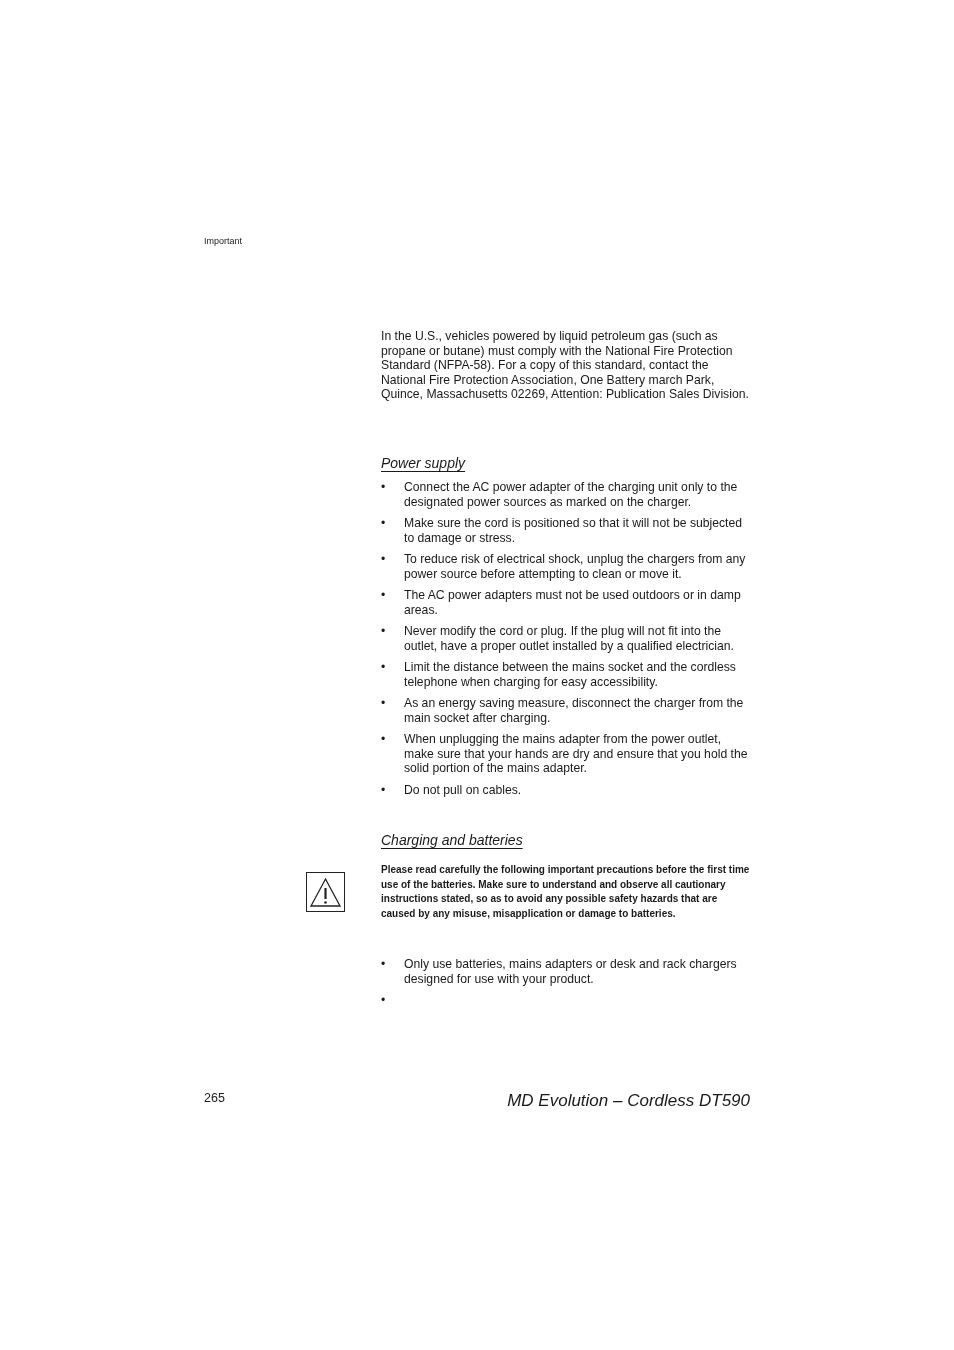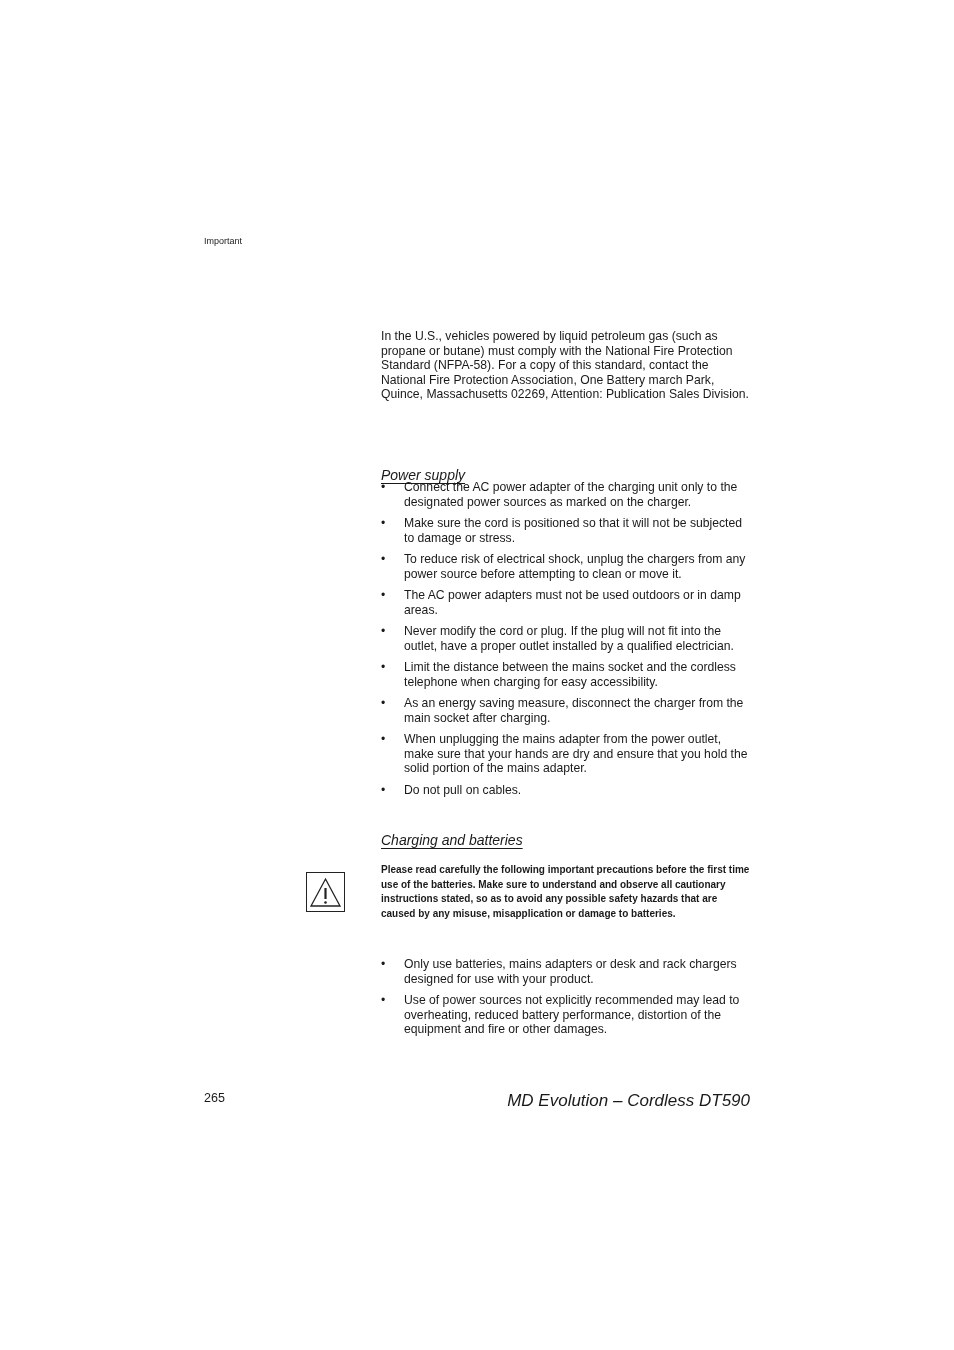--- a/index.html
+++ b/index.html
@@ -1,21 +1,21 @@
 <!DOCTYPE html>
 <html><head>
 <meta charset="utf-8">
 <style>
   html, body { margin: 0; padding: 0; background: #ffffff; }
   body { width: 954px; height: 1350px; position: relative; font-family: "Liberation Sans", sans-serif; color: #1a1a1a; overflow: hidden; }
   .header { position: absolute; left: 204px; top: 236px; font-size: 9px; color: #222; text-align: center; }
   .col { position: absolute; left: 381px; width: 372px; font-size: 12.2px; line-height: 14.5px; }
   .intro { top: 329px; }
   .h { font-style: italic; font-size: 14px; text-decoration: underline; text-underline-offset: 3px; text-decoration-thickness: 1px; margin: 0; font-weight: normal; }
-  .h1 { top: 468px; font-style: italic; }
+  .h1 { top: 456px; font-style: italic; }
   .h2 { top: 833px; }
   ul { list-style: none; margin: 0; padding: 0; }
   li { position: relative; padding-left: 23px; margin-bottom: 7px; }
   li .bullet { position: absolute; left: 0; top: 0; }
   .list1 { top: 480px; }
   .warn-text { top: 863px; font-weight: bold; font-size: 10px; }
   .list2 { top: 957px; }
   .warn-box { position: absolute; left: 306px; top: 872px; width: 39px; height: 40px; border: 1px solid #222; box-sizing: border-box; display: flex; align-items: center; justify-content: center; }
   .footer-left { position: absolute; left: 204px; top: 1091px; font-size: 12.5px; }
   .footer-right { position: absolute; right: 204px; top: 1091px; font-size: 17px; font-style: italic; }
@@ -48,17 +48,17 @@
     <polygon points="16.5,3 31,30 2,30" fill="none" stroke="#222" stroke-width="1.3"></polygon>
     <line x1="16.5" y1="12" x2="16.5" y2="23" stroke="#222" stroke-width="2.2"></line>
     <circle cx="16.5" cy="26.5" r="1.3" fill="#222"></circle>
   </svg>
 </div>
 
 <p class="col warn-text" style="margin:0">Please read carefully the following important precautions before the first time use of the batteries. Make sure to understand and observe all cautionary instructions stated, so as to avoid any possible safety hazards that are caused by any misuse, misapplication or damage to batteries.</p>
 
 <ul class="col list2">
   <li><span class="bullet">•</span><span>Only use batteries, mains adapters or desk and rack chargers designed for use with your product.</span></li>
-  <li><span class="bullet">•</span><span>Use of power sources not explicitly recommended may lead to overheating, reduced battery performance, distortion of the equipment and fire or other damages.</span></li>
+  <li><span class="bullet">•</span></li>
 </ul>
 
 <div class="footer-left">265</div>
 <div class="footer-right">MD Evolution – Cordless DT590</div>
 
 </body></html>

